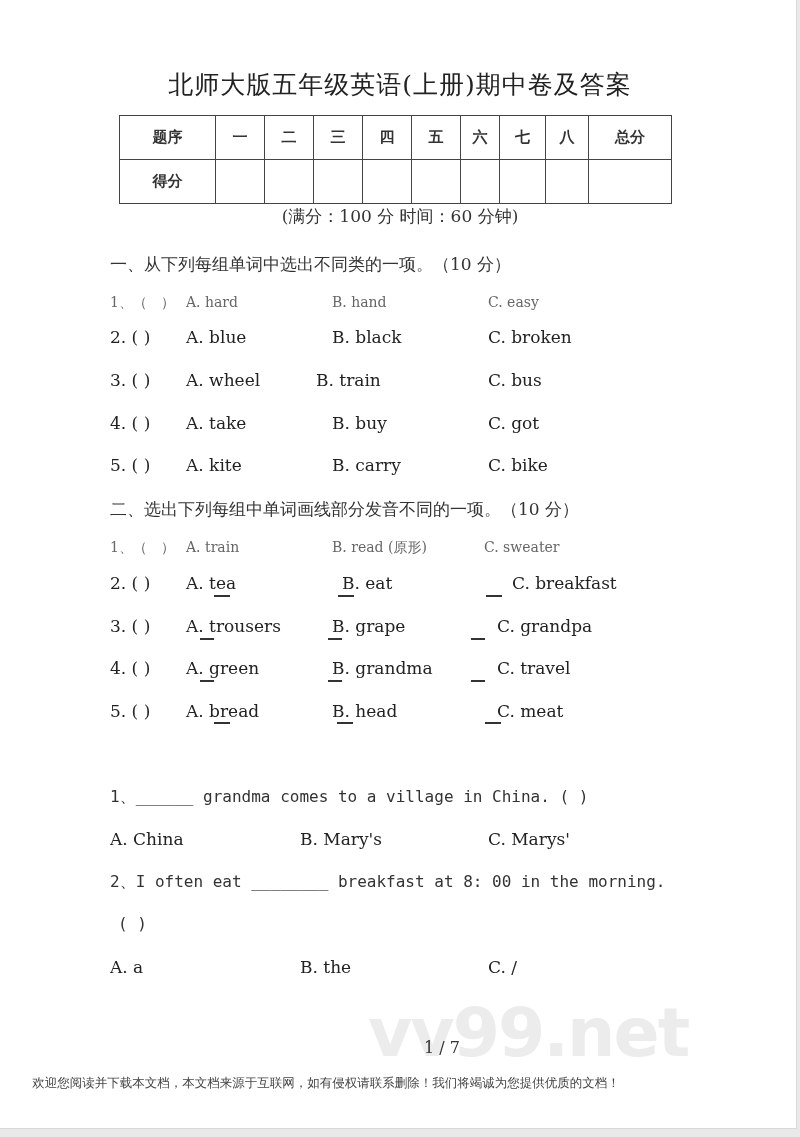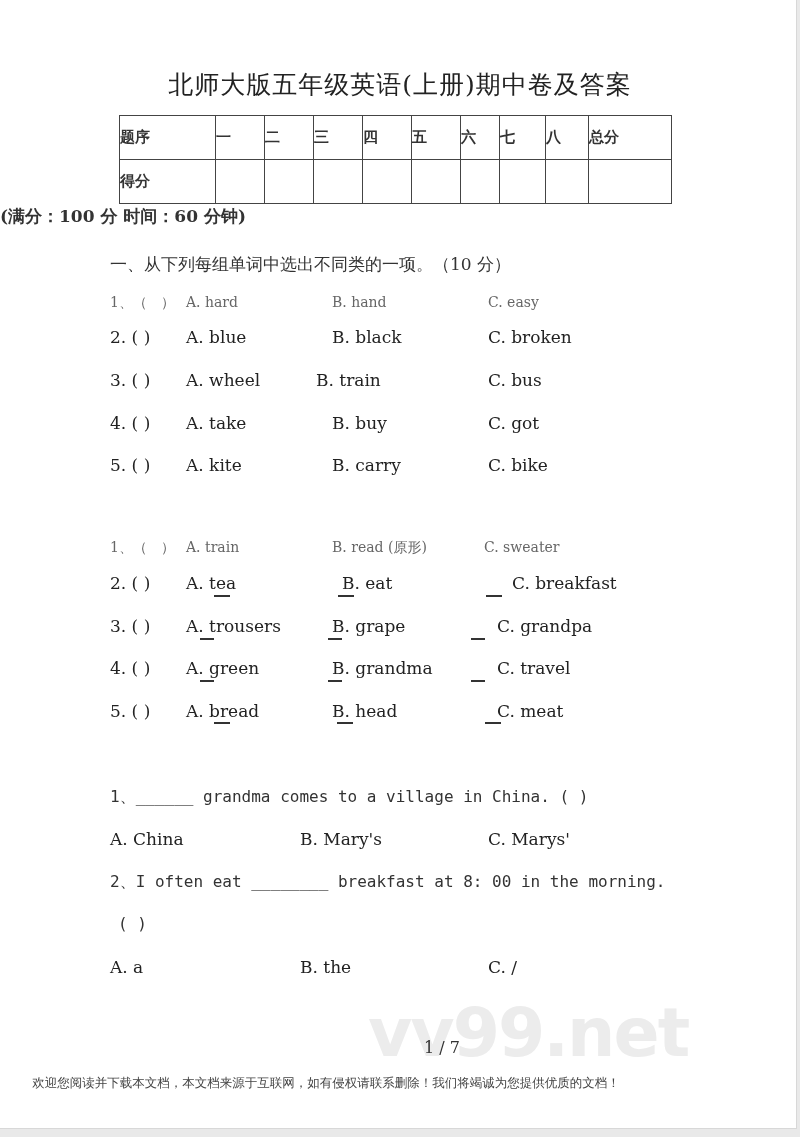--- a/index.html
+++ b/index.html
@@ -1,21 +1,21 @@
 <!DOCTYPE html>
 <html><head>
 <meta charset="utf-8">
 <style>
   html, body { margin:0; padding:0; }
   body { width:800px; height:1137px; background:#e9e9e9; position:relative; overflow:hidden; font-family:"DejaVu Serif", serif; color:#2a2a2a; }
   .page { position:absolute; left:0; top:0; width:796px; height:1128px; background:#fff; border-right:1px solid #d8d8d8; border-bottom:1px solid #d8d8d8; }
   .title { position:absolute; left:0; width:800px; top:68px; text-align:center; font-size:25px; letter-spacing:1px; color:#222; }
   table.score { position:absolute; left:119px; top:115px; border-collapse:collapse; font-size:15px; }
-  table.score td { border:1.5px solid #444; height:43px; text-align:left; font-weight:bold; color:#333; padding:0; }
-  .subtitle { position:absolute; left:0; width:800px; top:205px; text-align:left; font-size:17px; font-weight:bold; color:#333; }
+  table.score td { border:1.5px solid #444; height:43px; text-align:center; font-weight:bold; color:#333; padding:0; }
+  .subtitle { position:absolute; left:0; width:800px; top:205px; text-align:center; font-size:17px; font-weight:normal; color:#333; }
   .sec { position:absolute; left:110px; font-size:17px; color:#333; white-space:nowrap; }
   .row { position:absolute; left:110px; font-size:17px; color:#222; white-space:nowrap; height:22px; }
   .row span { position:absolute; top:0; }
   .row.small { font-size:14px; color:#666; font-family:"DejaVu Serif", serif; }
   .mono { position:absolute; left:110px; font-family:"DejaVu Sans Mono", monospace; font-size:16px; color:#333; white-space:nowrap; }
   .pagenum { position:absolute; left:0; width:800px; top:1038px; text-align:center; font-size:16px; color:#333; z-index:2;margin-left:42px; }
   .watermark { position:absolute; left:368px; top:993px; font-family:"DejaVu Sans", sans-serif; font-weight:bold; font-size:68px; color:#ececec; letter-spacing:-2px; z-index:1; }
   .footer { position:absolute; left:0; width:652px; top:1075px; text-align:center; font-size:12.5px; color:#444; }
 </style>
 </head>
@@ -82,20 +82,21 @@
     <span style="left:222px">B. buy</span>
     <span style="left:378px">C. got</span>
   </div>
   <div class="row" style="top:455px">
     <span style="left:0">5.  (  )</span>
     <span style="left:76px">A. kite</span>
     <span style="left:222px">B. carry</span>
     <span style="left:378px">C. bike</span>
   </div>
 
+  <div class="sec" style="top:498px">二、选出下列每组中单词画线部分发音不同的一项。（10 分）</div>
 
   <div class="row small" style="top:539px">
     <span style="left:0">1、（　）</span>
     <span style="left:76px">A. train</span>
     <span style="left:222px">B. read (原形)</span>
     <span style="left:374px">C. sweater</span>
   </div>
   <div class="row" style="top:573px">
     <span style="left:0">2.  (  )</span>
     <span style="left:76px">A. tea</span>

